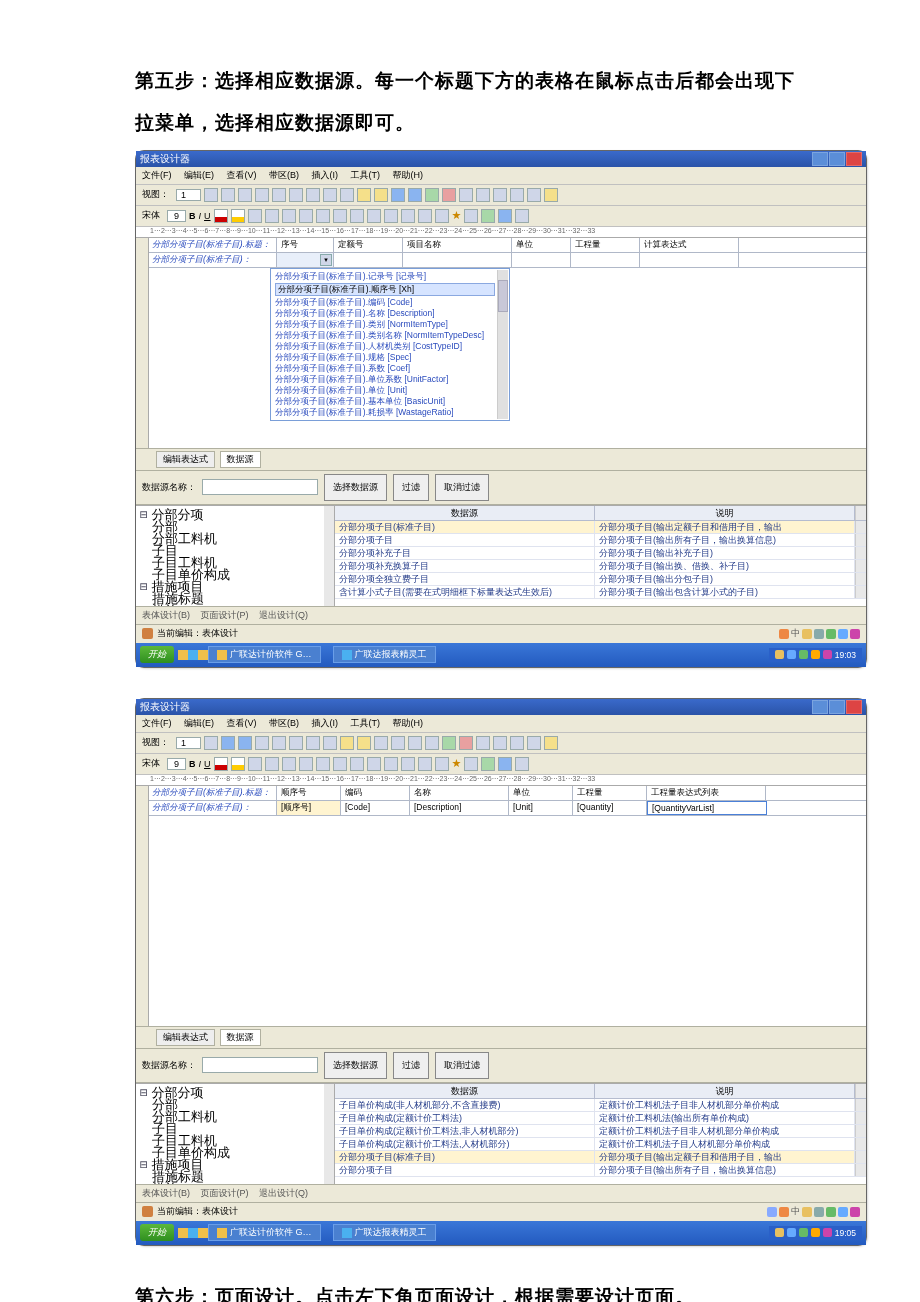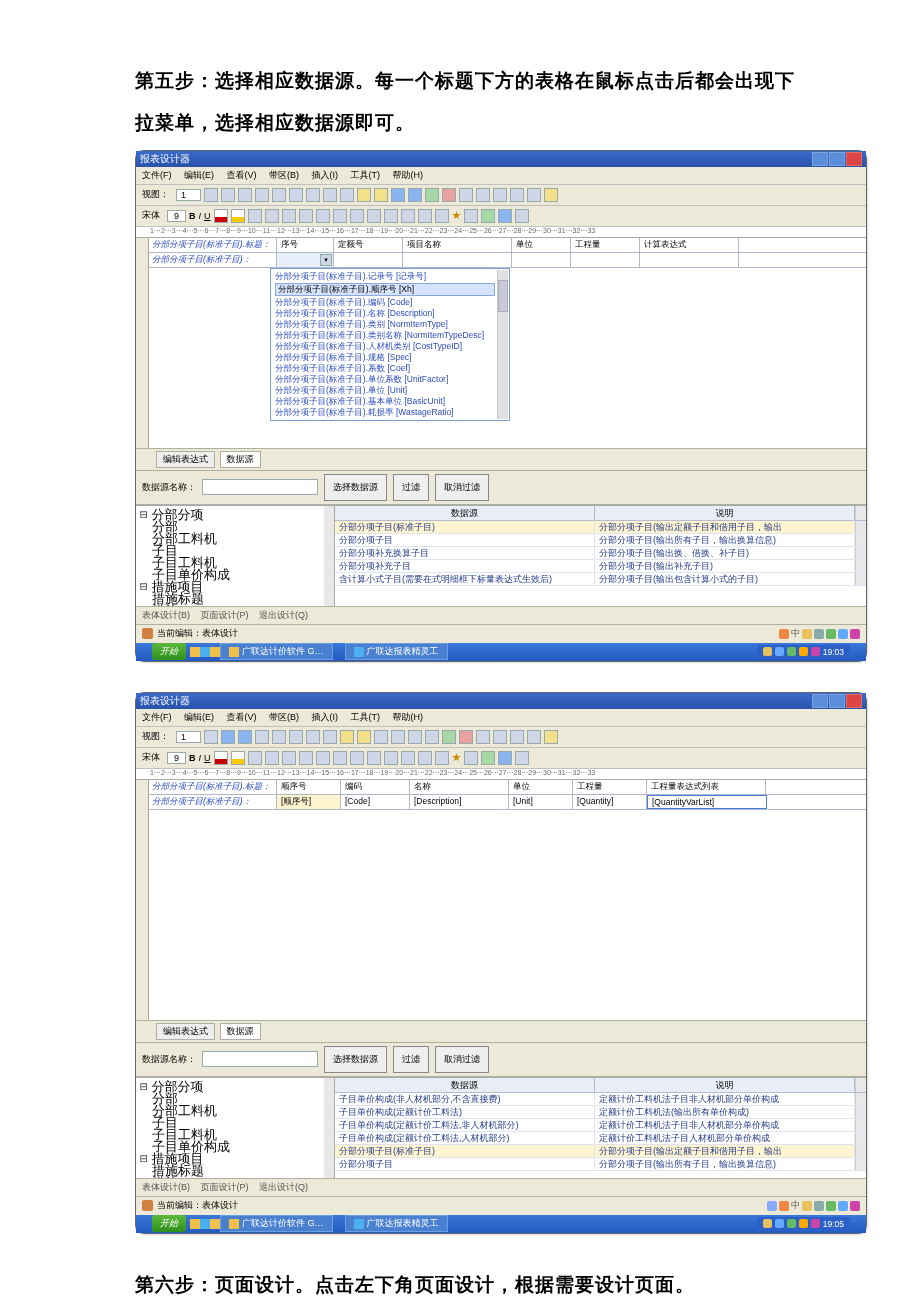--- a/index.html
+++ b/index.html
@@ -270,26 +270,26 @@
   .tray {
     display: flex;
     align-items: center;
     gap: 2px;
     margin-left: auto;
   }
   .tray .ti { width: 10px; height: 10px; border-radius: 2px; display:inline-block; }
 
   .taskbar {
     background: linear-gradient(#3a77d8, #235abf);
-    height: 18px;
+    height: 24px;
     display: flex;
     align-items: center;
     font-size: 9px;
     color: #fff;
-    padding: 0 16px;
+    padding: 0 4px;
   }
   .taskbar .start {
     background: linear-gradient(#5bb83a, #2f8f1f);
     border-radius: 3px;
     padding: 2px 8px;
     font-style: italic;
     margin-right: 4px;
   }
   .taskbar .tbtn {
     background: #4a80d0;
@@ -475,27 +475,32 @@
             <div class="gc">分部分项子目(标准子目)</div>
             <div class="gc">分部分项子目(输出定额子目和借用子目，输出</div>
             <div class="gscroll"></div>
           </div>
         <div class="grow">
             <div class="gc">分部分项子目</div>
             <div class="gc">分部分项子目(输出所有子目，输出换算信息)</div>
             <div class="gscroll"></div>
           </div>
         <div class="grow">
+            <div class="gc">分部分项补充子目</div>
+            <div class="gc">分部分项子目(输出补充子目)</div>
+            <div class="gscroll"></div>
+          </div>
+        <div class="grow">
             <div class="gc">分部分项补充换算子目</div>
             <div class="gc">分部分项子目(输出换、借换、补子目)</div>
             <div class="gscroll"></div>
           </div>
         <div class="grow">
-            <div class="gc">分部分项补充子目</div>
-            <div class="gc">分部分项子目(输出补充子目)</div>
+            <div class="gc">分部分项全独立费子目</div>
+            <div class="gc">分部分项子目(输出分包子目)</div>
             <div class="gscroll"></div>
           </div>
         <div class="grow">
             <div class="gc">含计算小式子目(需要在式明细框下标量表达式生效后)</div>
             <div class="gc">分部分项子目(输出包含计算小式的子目)</div>
             <div class="gscroll"></div>
           </div>
       </div>
     </div>
 

